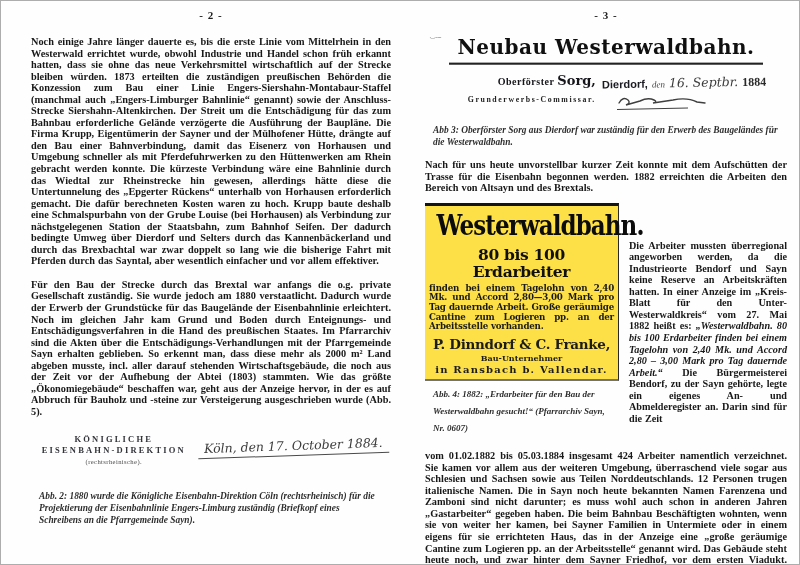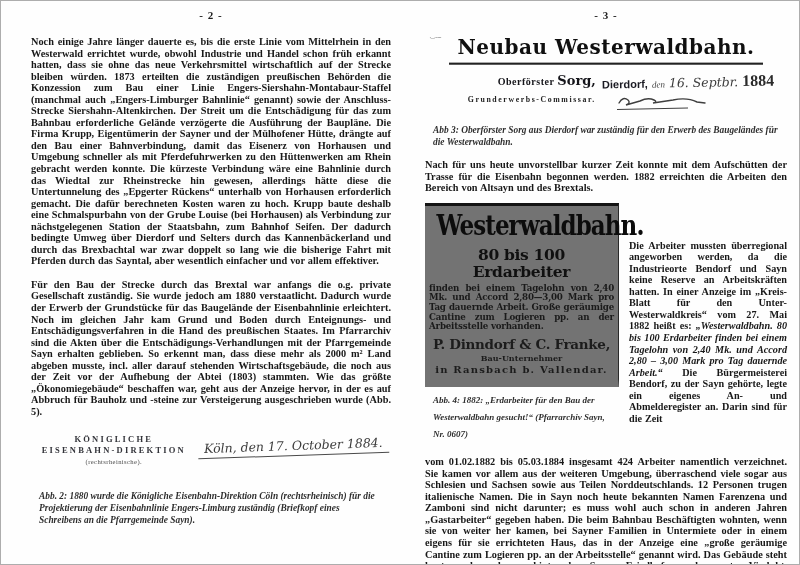--- a/index.html
+++ b/index.html
@@ -48,31 +48,31 @@
   .letter-sender{width:48%;text-align:right;}
   .sender-name{font-size:12px;color:#15151a;}
   .sender-name .prefix{font-size:10px;font-weight:bold;letter-spacing:0.5px;}
   .sender-name .name{font-size:13px;font-weight:bold;font-family:"DejaVu Serif",serif;}
   .sender-role{font-size:7.8px;font-weight:bold;letter-spacing:1.6px;margin-top:6px;color:#222;}
   .letter-date{width:52%;text-align:left;padding-left:6px;}
   .date-line{white-space:nowrap;transform:rotate(-1deg);display:inline-block;}
   .date-place{font-size:11px;font-weight:bold;font-family:Liberation Sans, sans-serif;color:#1a1a22;}
   .date-prefix{font-size:9px;font-style:italic;color:#444;}
   .date-hand{font-family:"DejaVu Serif",serif;font-style:italic;font-size:12.5px;color:#3c3c3c;}
-  .date-year{font-size:16px;font-weight:bold;color:#2a2a2a;}
+  .date-year{font-size:12px;font-weight:bold;color:#2a2a2a;}
   .signature{margin-top:3px;margin-left:14px;}
   #page-right .caption.abb3{margin-top:8px;}
   #page-right .body-text.intro{margin-top:11px;}
   
   .ad-row{display:flex;margin-top:9px;}
   .ad-col{width:194px;flex:0 0 194px;}
   .text-col{width:158px;flex:0 0 158px;margin-left:10px;margin-top:37px;}
   .ad-box{
-    border-top:3px solid #141414;border-bottom:8px solid #737373;border-right:1.5px solid #2a2a2a;
-    padding:5px 4px 4px 4px;background:#737373;
+    border-top:3px solid #141414;border-bottom:2px solid #737373;border-right:1.5px solid #2a2a2a;
+    padding:5px 4px 4px 4px;background:#fde047;
   }
   .ad-title{
     text-align:center;font-family:"DejaVu Serif",serif;font-weight:bold;
     font-size:25px;letter-spacing:-1px;transform:scale(0.92,1.12);transform-origin:center;
     color:#0c0c0c;line-height:30px;
   }
   .ad-headline{
     text-align:center;font-family:"DejaVu Serif",serif;font-weight:bold;
     font-size:15.5px;letter-spacing:-0.3px;margin-top:5px;color:#101010;line-height:17px;
   }

